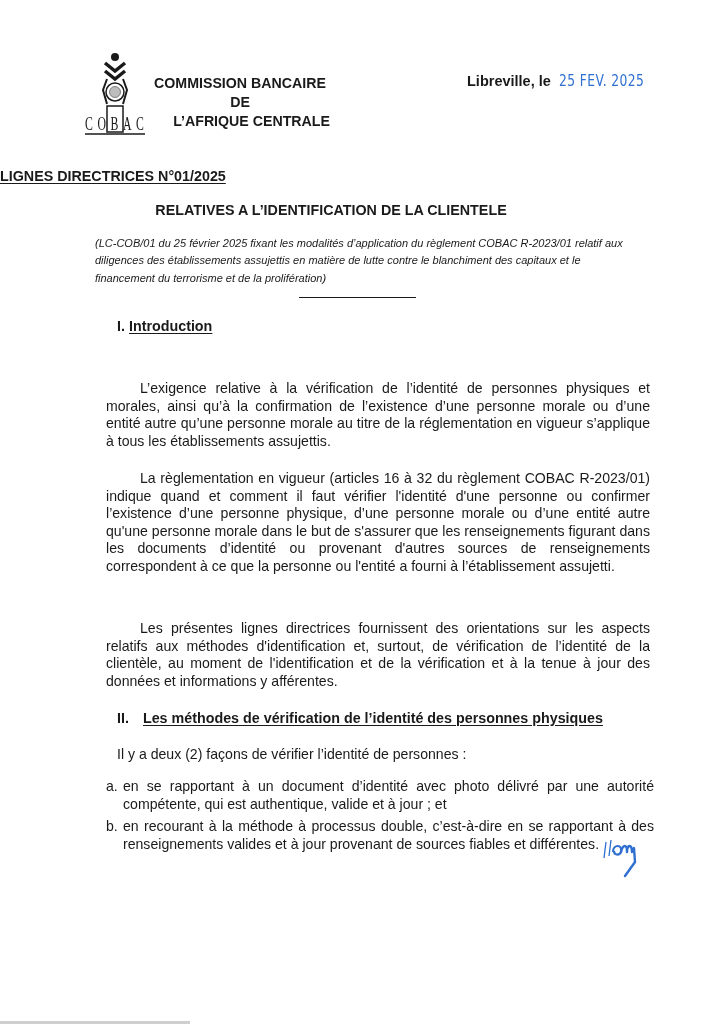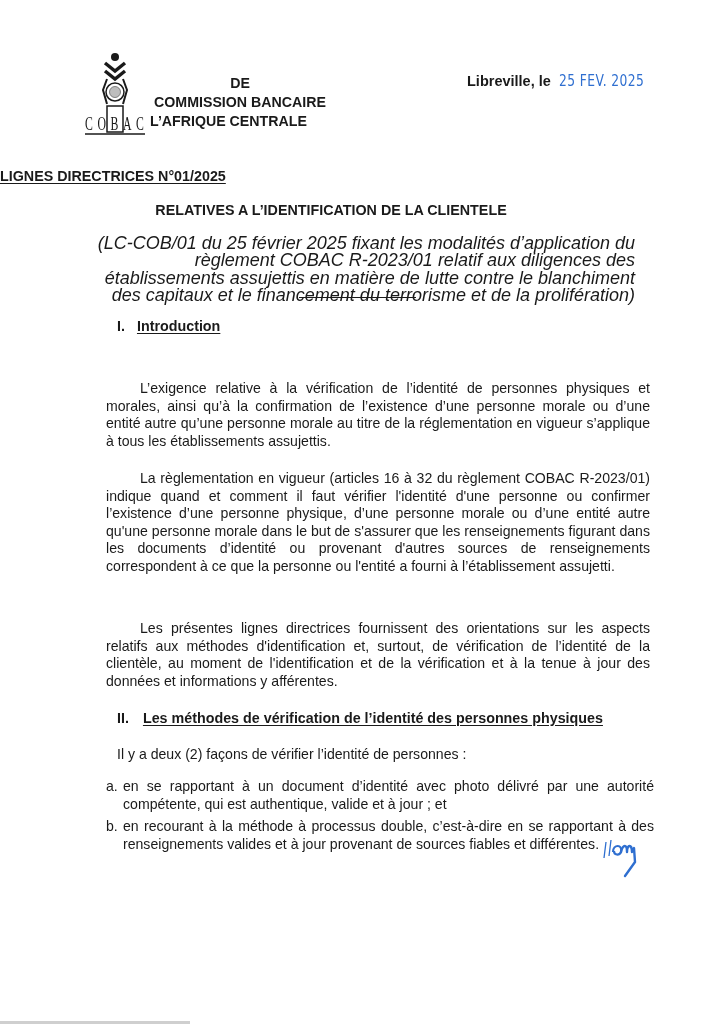--- a/index.html
+++ b/index.html
@@ -6,34 +6,34 @@
     body {
       width: 724px; height: 1024px; position: relative; overflow: hidden;
       font-family: "Liberation Sans", sans-serif; color: #1a1a1a;
     }
     .page { position: absolute; left: 0; top: 0; width: 724px; height: 1024px; background: #fff; }
     .bottom-edge { position: absolute; left: 0; bottom: 0; width: 190px; height: 3px; background: #cfcfcf; }
 
     
     .logo { position: absolute; left: 85px; top: 52px; width: 60px; height: 84px; }
     .org { position: absolute; left: 150px; top: 74px; width: 180px; text-align: center; font-weight: bold; font-size: 14.2px; line-height: 19px; }
-    .org .l3 { text-align: left; padding-left: 0; }
+    .org .l3 { text-align: right; padding-left: 0; }
     .place-date { position: absolute; left: 467px; top: 72px; font-size: 14.5px; font-weight: bold; white-space: nowrap; }
     .stamp { color: #2f6fd0; font-family: "DejaVu Sans", sans-serif; font-weight: normal; font-size: 15px; letter-spacing: 0.5px; margin-left: 8px; transform: scaleX(0.82); display: inline-block; transform-origin: left center; }
 
     
     .title1 { position: absolute; left: 0; width: 724px; top: 168px; text-align: left; font-weight: bold; font-size: 14.3px; }
     .title1 span { text-decoration: underline; text-underline-offset: 2px; }
     .title2 { position: absolute; left: 0; width: 662px; top: 202px; text-align: center; font-weight: bold; font-size: 14.3px; }
-    .subtitle { position: absolute; left: 95px; width: 540px; top: 235px; text-align: right; font-style: italic; font-size: 18px; line-height: 17.3px; }
+    .subtitle { position: absolute; left: 95px; width: 540px; top: 235px; text-align: left; font-style: italic; font-size: 11px; line-height: 17.3px; }
     .sep { position: absolute; left: 299px; top: 297px; width: 117px; height: 0; border-top: 1.2px solid #1a1a1a; }
 
     
     .h1 { position: absolute; left: 117px; top: 318px; font-weight: bold; font-size: 14.3px; }
-    .h1 .u { text-decoration: underline; text-underline-offset: 2px; margin-left: 12px; }
+    .h1 .u { text-decoration: underline; text-underline-offset: 2px; margin-left: 4px; }
     .para { position: absolute; left: 106px; width: 544px; font-size: 14.1px; line-height: 17.5px; text-align: justify; text-indent: 34px; }
     .p1 { top: 380px; }
     .p2 { top: 470px; }
     .p3 { top: 620px; }
     .h2 { position: absolute; left: 117px; top: 710px; font-weight: bold; font-size: 14.3px; white-space: nowrap; }
     .h2 .u { text-decoration: underline; text-underline-offset: 2px; margin-left: 14px; }
     .intro2 { position: absolute; left: 117px; top: 746px; font-size: 14.1px; text-align: center; }
     .li { position: absolute; left: 106px; width: 548px; font-size: 14.1px; line-height: 17.5px; }
     .li .mk { position: absolute; left: 0; top: 0; }
     .li .tx { display: block; margin-left: 17px; text-align: justify; }
@@ -52,22 +52,22 @@
     <path d="M20 19 L30 27 L40 19" stroke="#1a1a1a" stroke-width="3.5" fill="none"></path>
     <path d="M22 27 L18 38 L22 52 M38 27 L42 38 L38 52" stroke="#1a1a1a" stroke-width="2" fill="none"></path>
     <circle cx="30" cy="40" r="9" fill="none" stroke="#1a1a1a" stroke-width="1.5"></circle>
     <circle cx="30" cy="40" r="5.5" fill="#bdbdbd" stroke="#666" stroke-width="0.8"></circle>
     <text x="0" y="78" font-family="Liberation Serif, serif" font-size="19" fill="#1a1a1a" transform="scale(0.62,1)" textLength="95">COBAC</text>
     <rect x="22" y="54" width="16" height="26" fill="none" stroke="#1a1a1a" stroke-width="1.5"></rect>
     <line x1="0" y1="82" x2="60" y2="82" stroke="#1a1a1a" stroke-width="1.5"></line>
   </svg>
 
   <div class="org">
+    <div>COMMISSION BANCAIRE</div>
     <div>DE</div>
-    <div>COMMISSION BANCAIRE</div>
     <div class="l3">L’AFRIQUE CENTRALE</div>
   </div>
 
   <div class="place-date">
     <span>Libreville, le</span><span class="stamp">25 FEV. 2025</span>
   </div>
 
   <div class="title1"><span>LIGNES DIRECTRICES N°01/2025</span></div>
   <div class="title2">RELATIVES A L’IDENTIFICATION DE LA CLIENTELE</div>
   <div class="subtitle">(LC-COB/01 du 25 février 2025 fixant les modalités d’application du règlement COBAC R-2023/01 relatif aux diligences des établissements assujettis en matière de lutte contre le blanchiment des capitaux et le financement du terrorisme et de la prolifération)</div>

